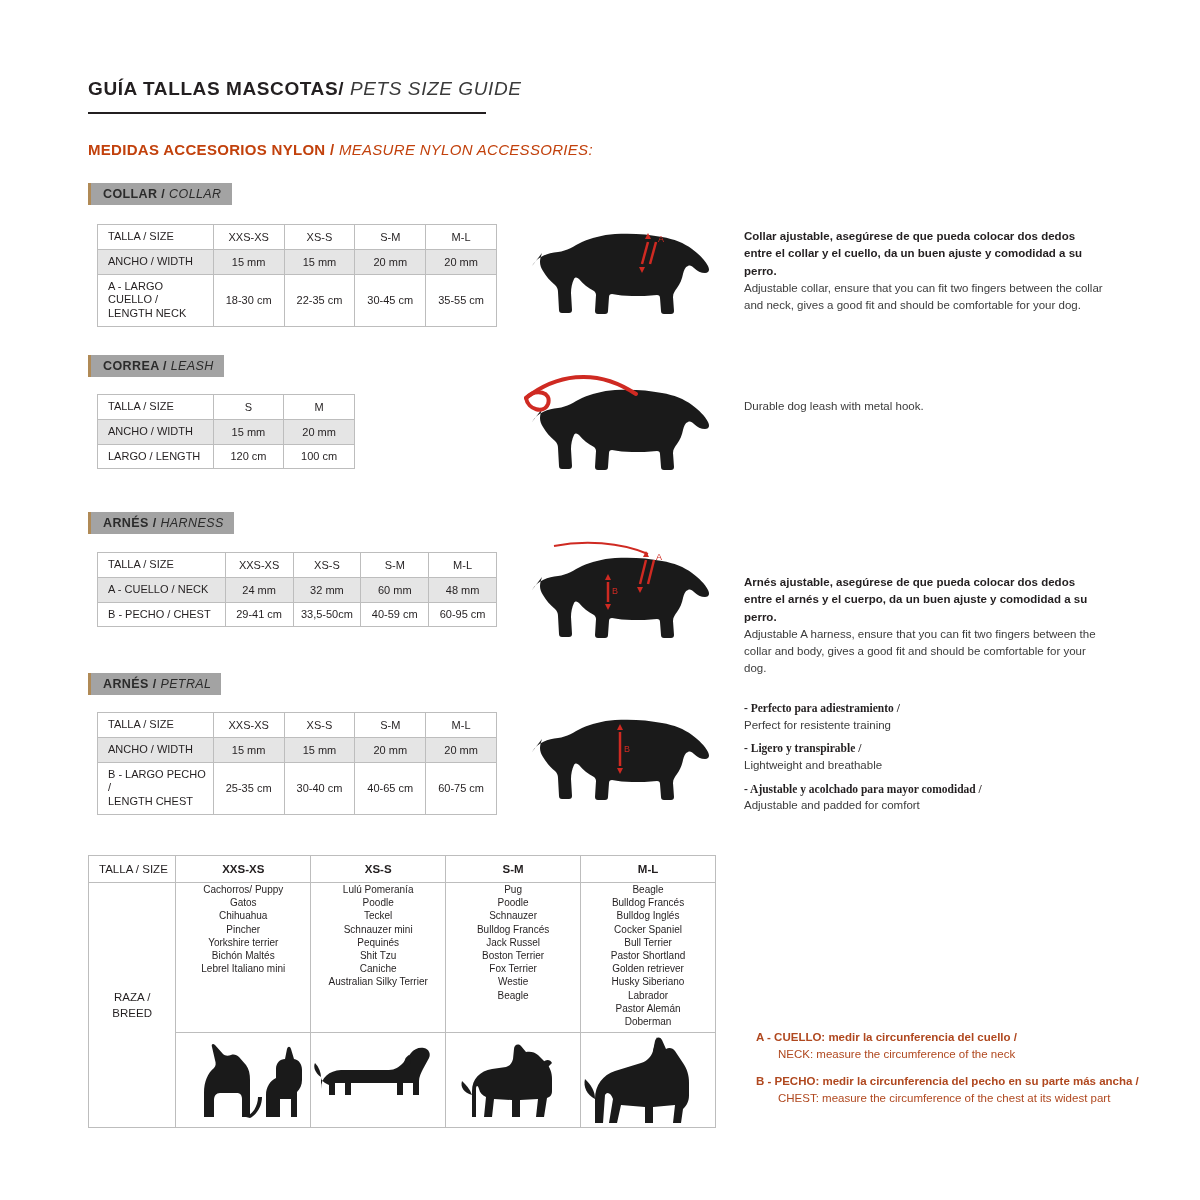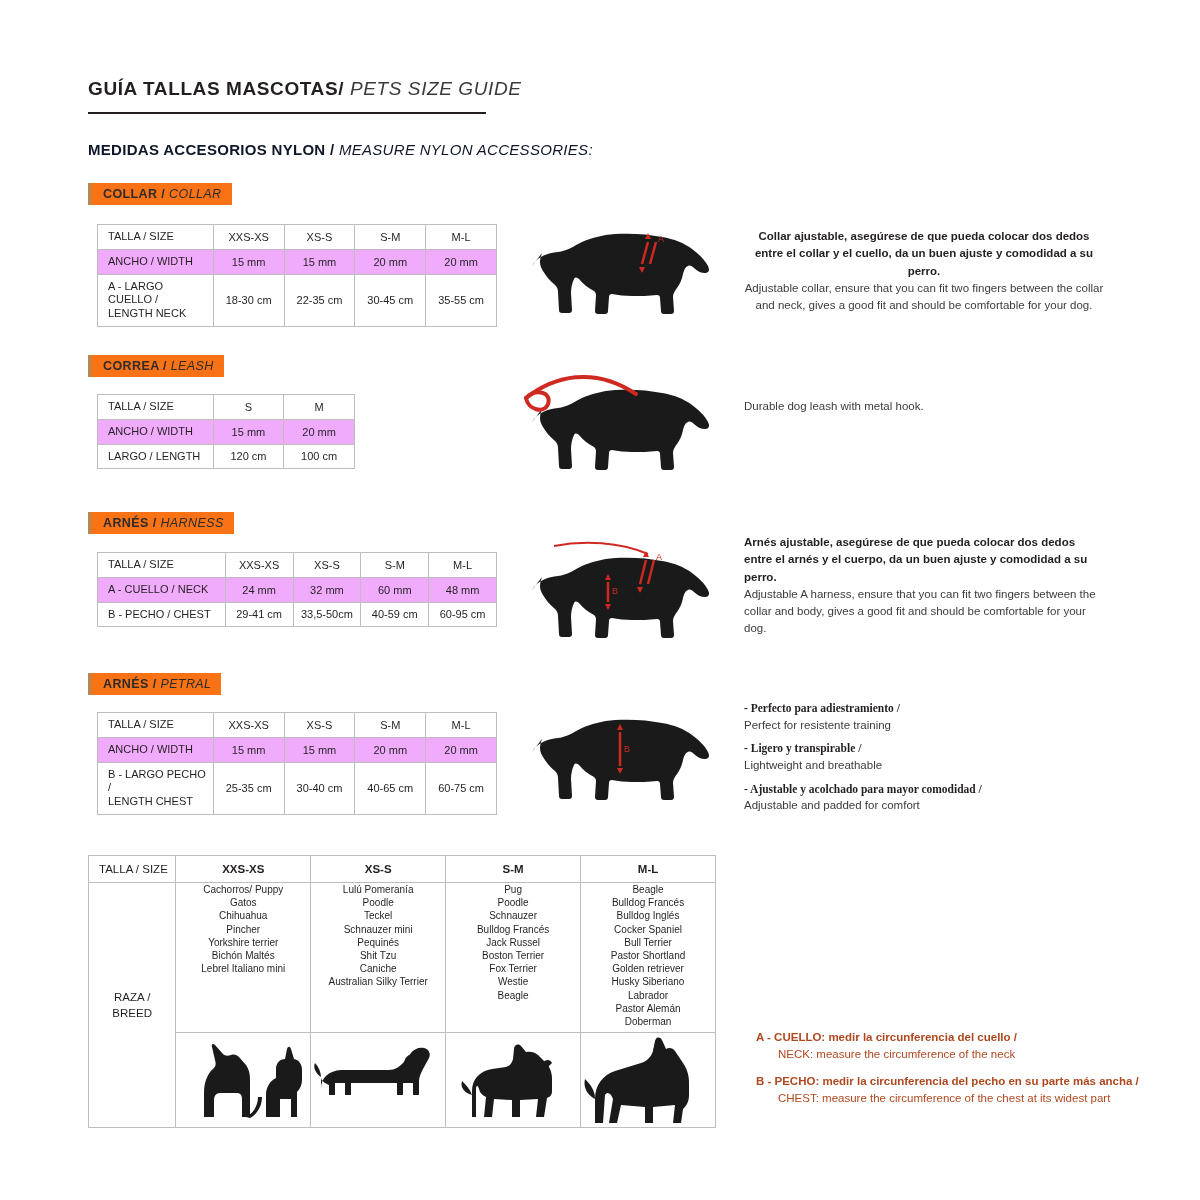--- a/index.html
+++ b/index.html
@@ -16,49 +16,49 @@
   .main-title {
     position: absolute; left: 88px; top: 78px;
     font-size: 19px; font-weight: bold; letter-spacing: 0.6px;
   }
   .main-title .light { font-weight: normal; font-style: italic; color: #3a3a3a; }
   .title-rule {
     position: absolute; left: 88px; top: 112px; width: 398px; height: 2px; background: #231f20;
   }
   .subtitle {
     position: absolute; left: 88px; top: 141px;
-    font-size: 15px; font-weight: bold; color: #0f172a; letter-spacing: 0.3px;
+    font-size: 15px; font-weight: bold; color: #c2410c; letter-spacing: 0.3px;
   }
   .subtitle .light { font-weight: normal; font-style: italic; }
 
   
   .sect-tag {
     position: absolute;
-    background: #f97316;
+    background: #a3a3a3;
     padding: 4px 10px 4px 12px;
     font-size: 12.5px; font-weight: bold; color: #2b2b2b; letter-spacing: 0.4px;
     border-left: 3px solid #b08a56;
   }
   .sect-tag .light { font-weight: normal; font-style: italic; }
 
   
   table.sz {
     position: absolute;
     border-collapse: collapse;
     font-size: 11px;
   }
   table.sz td {
     border: 1px solid #bdbdbd;
     padding: 5px 6px;
     text-align: center;
     height: 24px;
     color: #231f20;
   }
   table.sz td.lbl { text-align: left; padding-left: 10px; white-space: pre-line; line-height: 1.25; }
-  table.sz tr.shade td { background: #f0abfc; }
+  table.sz tr.shade td { background: #e5e5e5; }
   table.sz tr.hdr td { font-weight: normal; }
 
   
   .desc { position: absolute; font-size: 11.5px; line-height: 1.5; }
   .desc .es { font-weight: bold; color: #231f20; display: block; }
   .desc .en { color: #3c3c3c; display: block; }
   .bullets { position: absolute; font-size: 11.5px; line-height: 1.45; }
   .bullets .es { font-weight: bold; display: block; font-family: Liberation Serif, serif; }
   .bullets .en { color: #3c3c3c; display: block; margin-bottom: 7px; }
 
@@ -132,21 +132,21 @@
       <g stroke="#cf2a22" stroke-width="2.5" fill="none">
         <path d="M124 28 L118 50"></path>
         <path d="M132 28 L126 50"></path>
       </g>
       <path fill="#cf2a22" d="M121 25 l6 0 -3 -6 z"></path>
       <path fill="#cf2a22" d="M115 53 l6 0 -3 6 z"></path>
       <text x="134" y="28" font-size="9" fill="#cf2a22" font-family="Liberation Sans, sans-serif">A</text>
     </svg>
   </div>
 
-  <div class="desc" style="left:744px; top:228px; width:360px;text-align:center;">
+  <div class="desc" style="left:744px; top:228px; width:360px;">
     <span class="es">Collar ajustable, asegúrese de que pueda colocar dos dedos entre el collar y el cuello, da un buen ajuste y comodidad a su perro.</span>
     <span class="en">Adjustable collar, ensure that you can fit two fingers between the collar and neck, gives a good fit and should be comfortable for your dog.</span>
   </div>
 
   <div class="sect-tag" style="left:88px; top:355px;">
     <span>CORREA /</span><span class="light"> LEASH</span>
   </div>
 
   <table class="sz" style="left:97px; top:394px; width:258px;">
     <tbody>
@@ -223,21 +223,21 @@
       <text x="132" y="32" font-size="9" fill="#cf2a22" font-family="Liberation Sans, sans-serif">A</text>
       <g stroke="#cf2a22" stroke-width="2.5" fill="none">
         <path d="M84 54 L84 74"></path>
       </g>
       <path fill="#cf2a22" d="M81 52 l6 0 -3 -6 z"></path>
       <path fill="#cf2a22" d="M81 76 l6 0 -3 6 z"></path>
       <text x="88" y="66" font-size="9" fill="#cf2a22" font-family="Liberation Sans, sans-serif">B</text>
     </svg>
   </div>
 
-  <div class="desc" style="left:744px; top:534px; width:362px;">
+  <div class="desc" style="left:744px; top:574px; width:362px;">
     <span class="es">Arnés ajustable, asegúrese de que pueda colocar dos dedos entre el arnés y el cuerpo, da un buen ajuste y comodidad a su perro.</span>
     <span class="en">Adjustable A harness, ensure that you can fit two fingers between the collar and body, gives a good fit and should be comfortable for your dog.</span>
   </div>
 
   <div class="sect-tag" style="left:88px; top:673px;">
     <span>ARNÉS /</span><span class="light"> PETRAL</span>
   </div>
 
   <table class="sz" style="left:97px; top:712px; width:400px;">
     <tbody>

